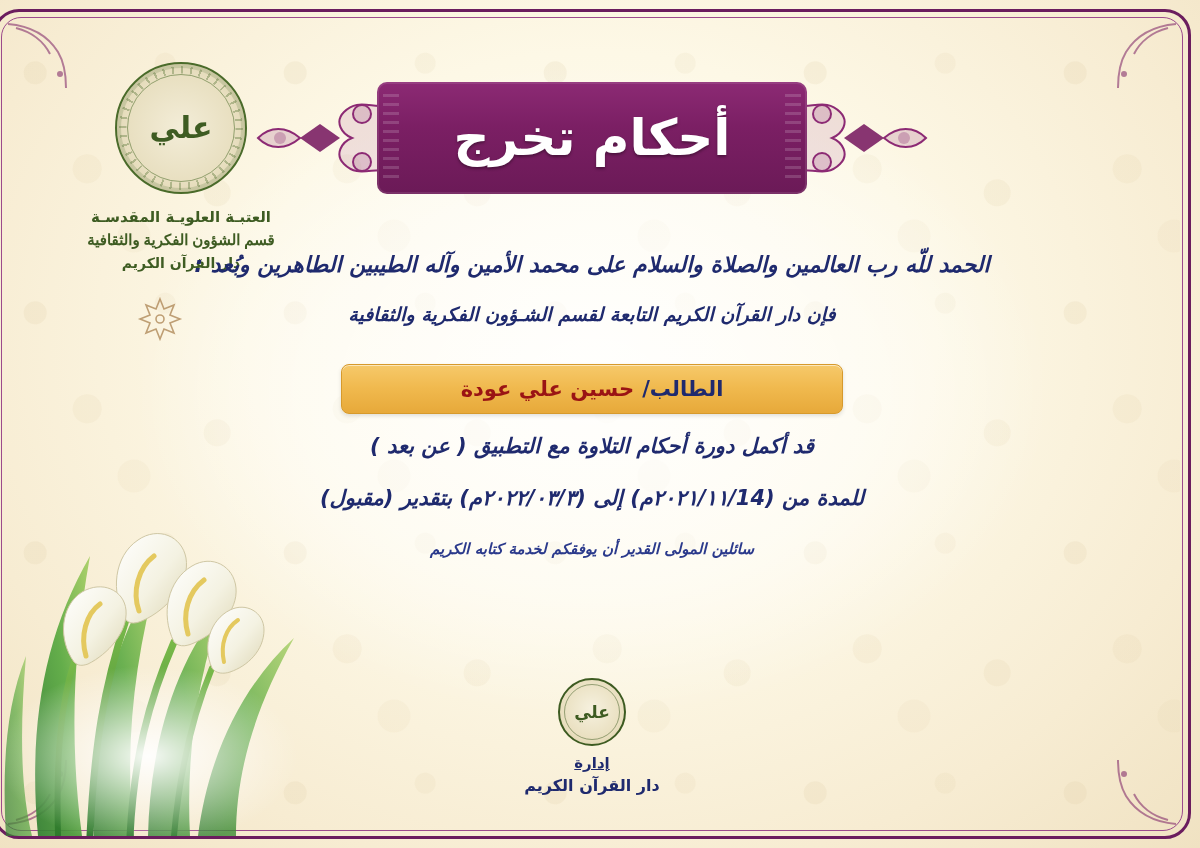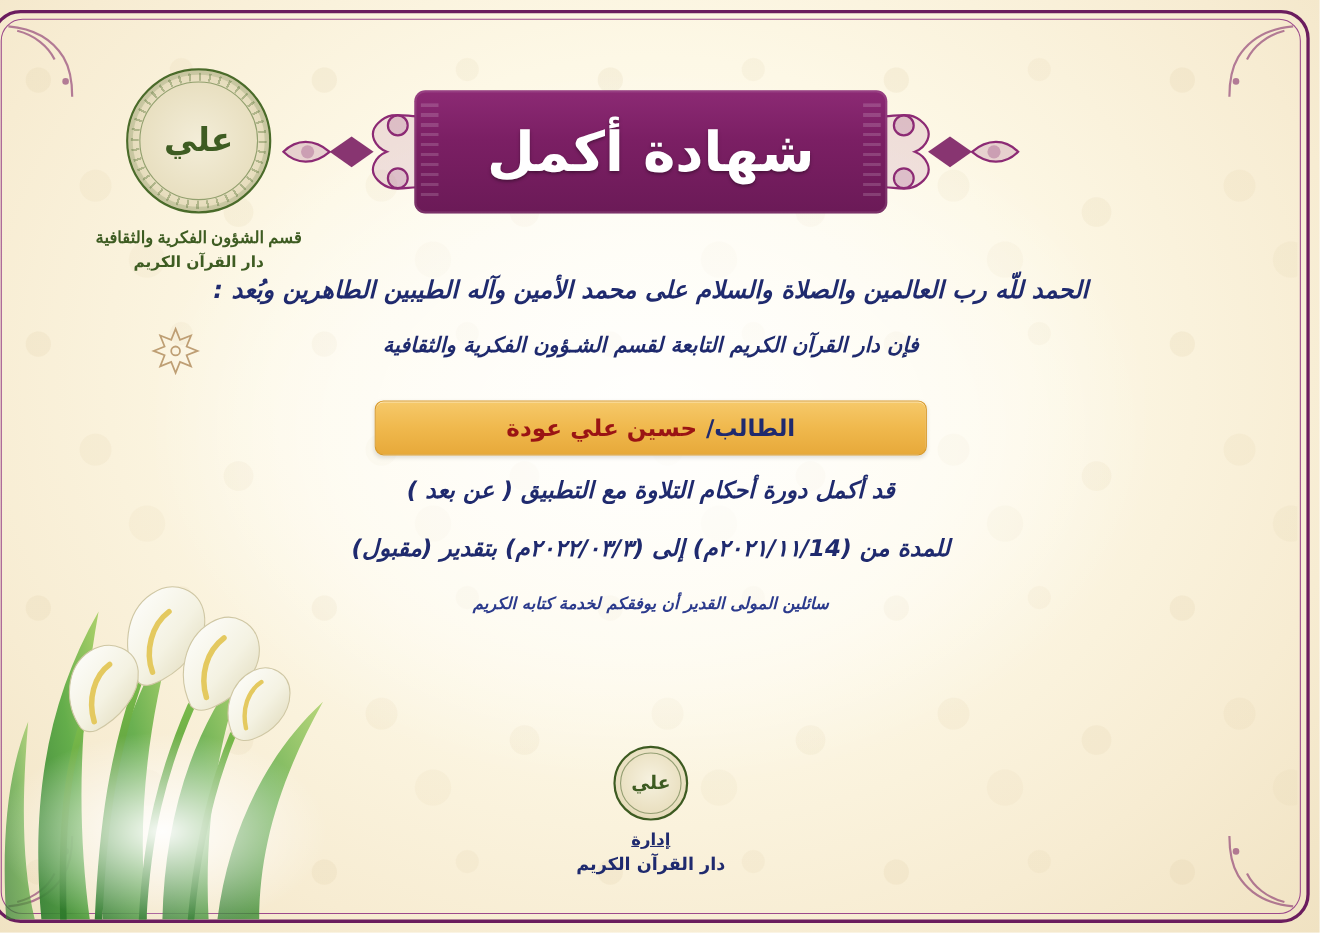--- a/index.html
+++ b/index.html
@@ -342,20 +342,21 @@
       <circle cx="16" cy="52" r="3" fill="currentColor" stroke="none"></circle>
     </svg>
   </div>
 
   <div class="emblem-block">
     <div class="emblem">
       <div class="ring-ticks"></div>
       <div class="calig">علي</div>
     </div>
     <div class="emblem-lines">
+      <div class="emblem-line-1">العتبـة العلويـة المقدسـة</div>
       <div class="emblem-line-2">قسم الشؤون الفكرية والثقافية</div>
       <div class="emblem-line-3">دار القرآن الكريم</div>
     </div>
   </div>
 
   <div class="small-ornament">
     <svg viewBox="0 0 52 52" fill="none" stroke="currentColor" stroke-width="1.6">
       <path d="M26 4 L30 14 L40 10 L36 20 L46 24 L36 28 L40 38 L30 34 L26 44 L22 34 L12 38 L16 28 L6 24 L16 20 L12 10 L22 14 Z"></path>
       <circle cx="26" cy="24" r="4"></circle>
     </svg>
@@ -376,21 +377,21 @@
       <svg viewBox="0 0 130 104" fill="none" stroke="#8c2a74" stroke-width="2" transform="scale(-1,1)" style="transform-origin:center">
         <path d="M0 20 C20 20 30 14 42 26 C52 36 44 48 34 52 C44 56 52 68 42 78 C30 90 20 84 0 84 Z" fill="#8c2a74" fill-opacity="0.12"></path>
         <circle cx="24" cy="28" r="9" fill="#8c2a74" fill-opacity="0.18"></circle>
         <circle cx="24" cy="76" r="9" fill="#8c2a74" fill-opacity="0.18"></circle>
         <path d="M46 52 L66 38 L86 52 L66 66 Z" fill="#7b1f64" fill-opacity="0.9" stroke="none"></path>
         <path d="M86 52 C100 40 116 40 128 52 C116 64 100 64 86 52 Z" fill="#8c2a74" fill-opacity="0.18"></path>
         <circle cx="106" cy="52" r="6" fill="#8c2a74" fill-opacity="0.3" stroke="none"></circle>
       </svg>
     </div>
     <div class="banner-body">
-      <div class="banner-title">شهادة أكمل</div>
+      <div class="banner-title">أحكام تخرج</div>
     </div>
   </div>
 
   <div class="body-text">
     <div class="line line-1">الحمد للّه رب العالمين والصلاة والسلام على محمد الأمين وآله الطيبين الطاهرين وبُعد :</div>
     <div class="line line-2">فإن دار القرآن الكريم التابعة لقسم الشـؤون الفكرية والثقافية</div>
 
     <div class="name-plate">
       <span class="name-label">الطالب/</span>
       <span class="name-value">حسين علي عودة</span>

